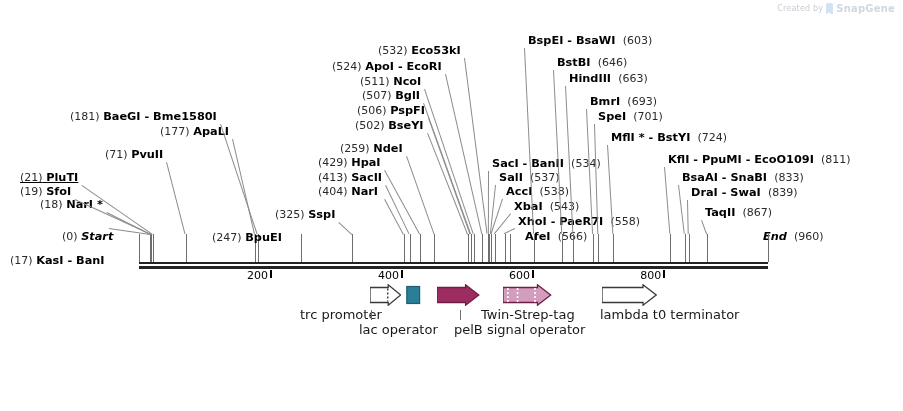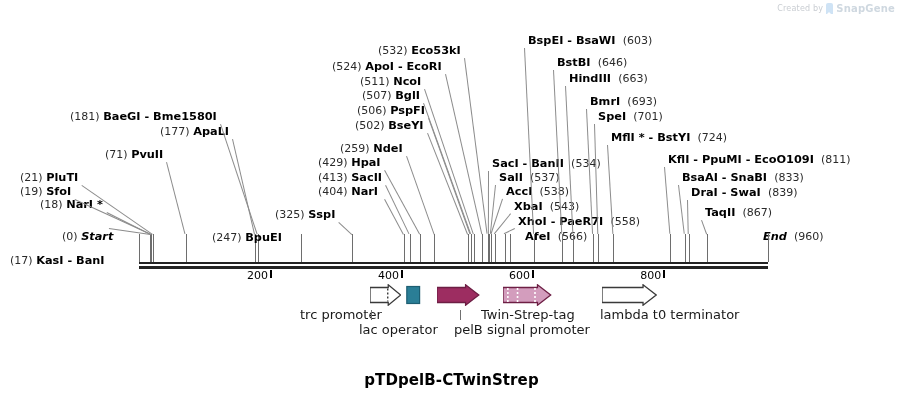--- a/index.html
+++ b/index.html
@@ -90,21 +90,21 @@
       <div class="tick" style="left: 139px; top: 234px; height: 28px;"></div>
       <div class="enz" style="left: 10px; top: 215px; margin-top: 40px;"><span class="pos">(17)</span>&nbsp;<span class="nm">KasI - BanI</span></div>
       <div class="tick" style="left: 150.138px; top: 234px; height: 28px;"></div>
       <div class="lead" style="left: 109px; top: 228px; width: 41.5736px; transform: rotate(8.29803deg); background: rgb(140, 140, 140);"></div>
       <div class="enz" style="left: 40px; top: 199px;"><span class="pos">(18)</span>&nbsp;<span class="nm">NarI *</span></div>
       <div class="tick" style="left: 150.794px; top: 234px; height: 28px;"></div>
       <div class="lead" style="left: 107px; top: 212px; width: 49.009px; transform: rotate(26.673deg); background: rgb(140, 140, 140);"></div>
       <div class="enz" style="left: 20px; top: 186px;"><span class="pos">(19)</span>&nbsp;<span class="nm">SfoI</span></div>
       <div class="tick" style="left: 151.449px; top: 234px; height: 28px;"></div>
       <div class="lead" style="left: 75px; top: 199px; width: 84.0798px; transform: rotate(24.5994deg); background: rgb(140, 140, 140);"></div>
-      <div class="enz" style="left: 20px; top: 172px;"><span class="pos">(21)</span>&nbsp;<span class="nm">PluTI</span></div>
+      <div class="enz" style="left: 20px; top: 172px; text-decoration: underline;"><span class="pos">(21)</span>&nbsp;<span class="nm">PluTI</span></div>
       <div class="tick" style="left: 152.759px; top: 234px; height: 28px;"></div>
       <div class="lead" style="left: 82px; top: 185px; width: 86.069px; transform: rotate(34.7022deg); background: rgb(140, 140, 140);"></div>
       <div class="enz" style="left: 105px; top: 149px;"><span class="pos">(71)</span>&nbsp;<span class="nm">PvuII</span></div>
       <div class="tick" style="left: 185.519px; top: 234px; height: 28px;"></div>
       <div class="lead" style="left: 167px; top: 162px; width: 74.3435px; transform: rotate(75.5756deg); background: rgb(140, 140, 140);"></div>
       <div class="enz" style="left: 160px; top: 126px;"><span class="pos">(177)</span>&nbsp;<span class="nm">ApaLI</span></div>
       <div class="tick" style="left: 254.97px; top: 234px; height: 28px;"></div>
       <div class="lead" style="left: 233px; top: 139px; width: 97.5074px; transform: rotate(76.9783deg); background: rgb(140, 140, 140);"></div>
       <div class="enz" style="left: 70px; top: 111px;"><span class="pos">(181)</span>&nbsp;<span class="nm">BaeGI - Bme1580I</span></div>
       <div class="tick" style="left: 257.591px; top: 234px; height: 28px;"></div>
@@ -215,29 +215,28 @@
         </svg></div>
       <div class="feat-label" style="left: 300px; top: 307px;">trc promoter</div>
       <div class="feat" style="left: 406.322px; top: 284px; width: 14.4144px; height: 22px;"><svg width="14.4144" height="22" viewBox="0 0 14.4144 22">
           <rect x="0.8" y="2.5" width="12.814400000000001" height="17" fill="#2a7e96" stroke="#1d5e72" stroke-width="1.2"></rect>
         </svg></div>
       <div class="feat-label" style="left: 343px; top: 322px; margin-left: 16px;">lac operator</div>
       <div class="feat-stem" style="left: 371px; top: 310px; height: 10px;"></div>
       <div class="feat" style="left: 437.116px; top: 284px; width: 42.588px; height: 22px;"><svg width="42.58800000000002" height="22" viewBox="0 0 42.58800000000002 22">
           <polygon points="0,3.5 28.588000000000022,3.5 28.588000000000022,0.8 41.788000000000025,11 28.588000000000022,21.2 28.588000000000022,18.5 0,18.5" fill="#9d2d61" stroke="#6d1f44" stroke-width="1.3" stroke-linejoin="miter"></polygon>
         </svg></div>
-      <div class="feat-label" style="left: 454px; top: 322px;">pelB signal promoter</div>
+      <div class="feat-label" style="left: 454px; top: 322px;">pelB signal operator</div>
       <div class="feat-stem" style="left: 460px; top: 310px; height: 10px;"></div>
       <div class="feat" style="left: 503.291px; top: 284px; width: 48.4848px; height: 22px;"><svg width="48.484800000000064" height="22" viewBox="0 0 48.484800000000064 22">
           <polygon points="0,3.5 34.484800000000064,3.5 34.484800000000064,0.8 47.68480000000007,11 34.484800000000064,21.2 34.484800000000064,18.5 0,18.5" fill="#d39dbd" stroke="#6d1f44" stroke-width="1.3" stroke-linejoin="miter"></polygon>
           <line x1="4.848480000000007" y1="4" x2="4.848480000000007" y2="18" stroke="#ffffff" stroke-width="1.6" stroke-dasharray="2,2"></line>
           <line x1="14.545440000000019" y1="4" x2="14.545440000000019" y2="18" stroke="#ffffff" stroke-width="1.6" stroke-dasharray="2,2"></line>
           <line x1="31.999968000000045" y1="4" x2="31.999968000000045" y2="18" stroke="#ffffff" stroke-width="1.6" stroke-dasharray="2,2"></line>
         </svg></div>
       <div class="feat-label" style="left: 481px; top: 307px;">Twin-Strep-tag</div>
       <div class="feat" style="left: 601.571px; top: 284px; width: 55.0368px; height: 22px;"><svg width="55.03679999999997" height="22" viewBox="0 0 55.03679999999997 22">
           <polygon points="0,3.5 41.03679999999997,3.5 41.03679999999997,0.8 54.236799999999974,11 41.03679999999997,21.2 41.03679999999997,18.5 0,18.5" fill="#ffffff" stroke="#3a3a3a" stroke-width="1.3" stroke-linejoin="miter"></polygon>
         </svg></div>
       <div class="feat-label" style="left: 600px; top: 307px;">lambda t0 terminator</div>
     </div>
 
-  <div id="title" style="top: 371px;">pTDpelB-CTwinStrep</div>
 </div>
 
 </body></html>

